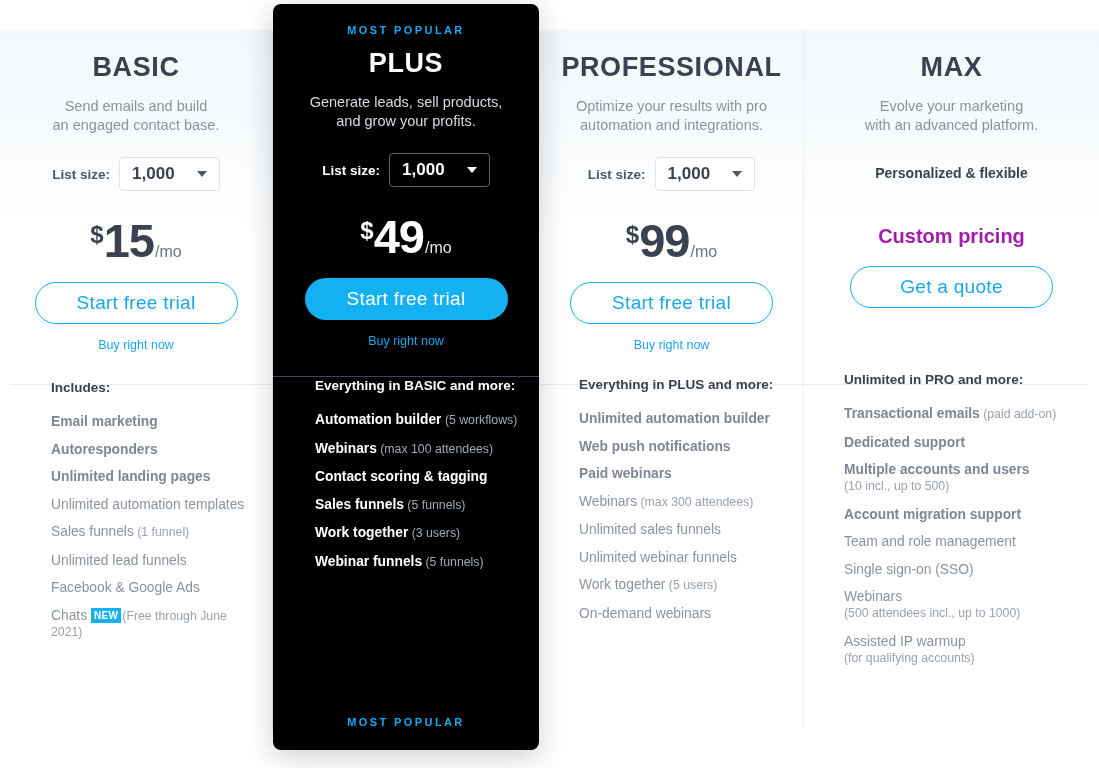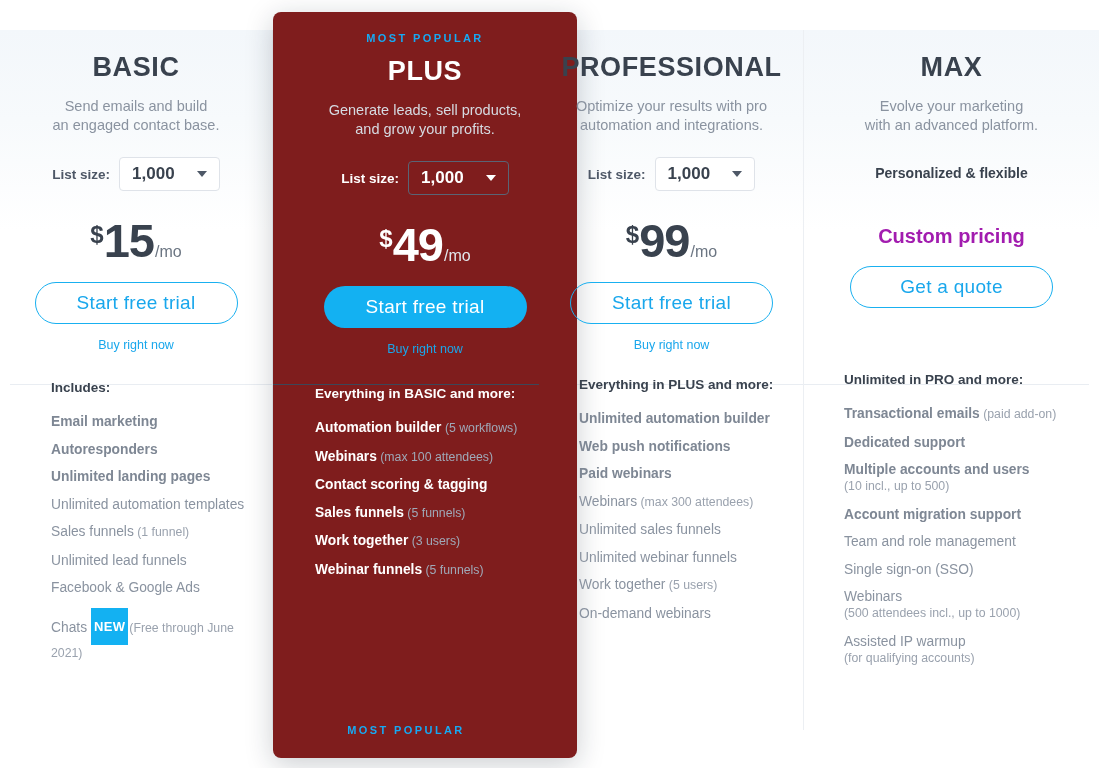--- a/index.html
+++ b/index.html
@@ -54,23 +54,23 @@
     top: 0;
     text-align: center;
   }
   .col-basic { left: 0;    width: 272px; }
   .col-pro   { left: 539px; width: 265px; }
   .col-max   { left: 804px; width: 295px; }
 
   
   .card-plus {
     position: absolute;
-    left: 273px; top: 12px;
-    width: 304px; height: 746px;
-    background: #7f1d1d;
+    left: 273px; top: 4px;
+    width: 266px; height: 746px;
+    background: #000000;
     border-radius: 8px;
     box-shadow: 0 6px 28px rgba(20,30,45,0.22);
     text-align: center;
     overflow: hidden;
   }
   .plus-hdiv {
     position: absolute;
     left: 0; top: 372px;
     width: 266px; height: 1px;
     background: #3c4759;
@@ -273,24 +273,24 @@
     display: block;
     font-size: 12.3px;
     font-weight: normal;
     color: #9aa2ae;
     margin-top: 2px;
   }
   .newbadge {
     display: inline-block;
     background: #13b1f2;
     color: #ffffff;
-    font-size: 13px;
+    font-size: 10px;
     font-weight: bold;
     letter-spacing: 0.3px;
-    padding: 11px 3px;
+    padding: 0 3px;
     margin: 0 1px 0 4px;
     vertical-align: 1px;
   }
 </style>
 </head>
 <body>
 
 <div id="root">
 
   <div class="lightband"></div>

